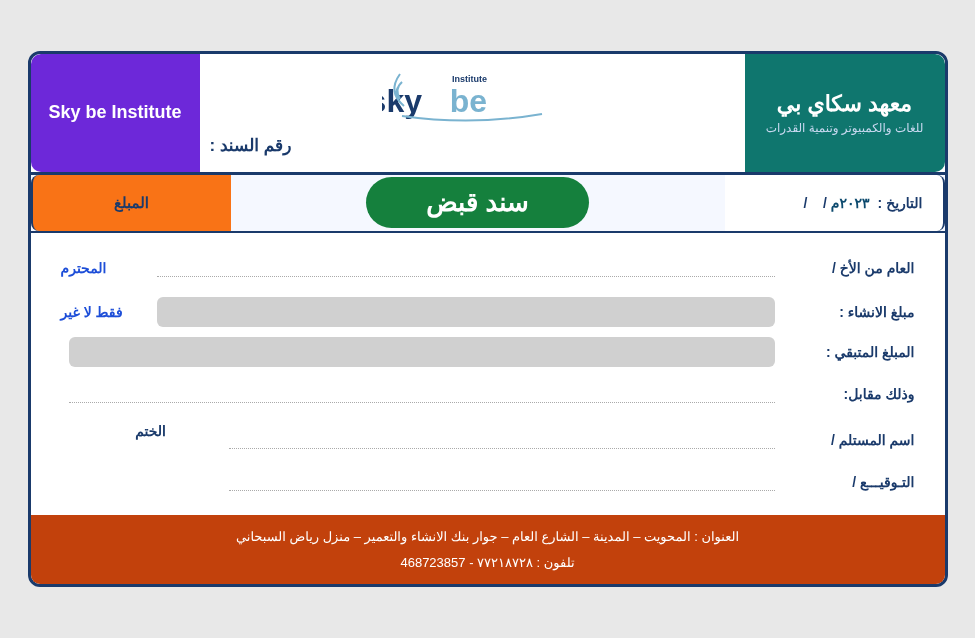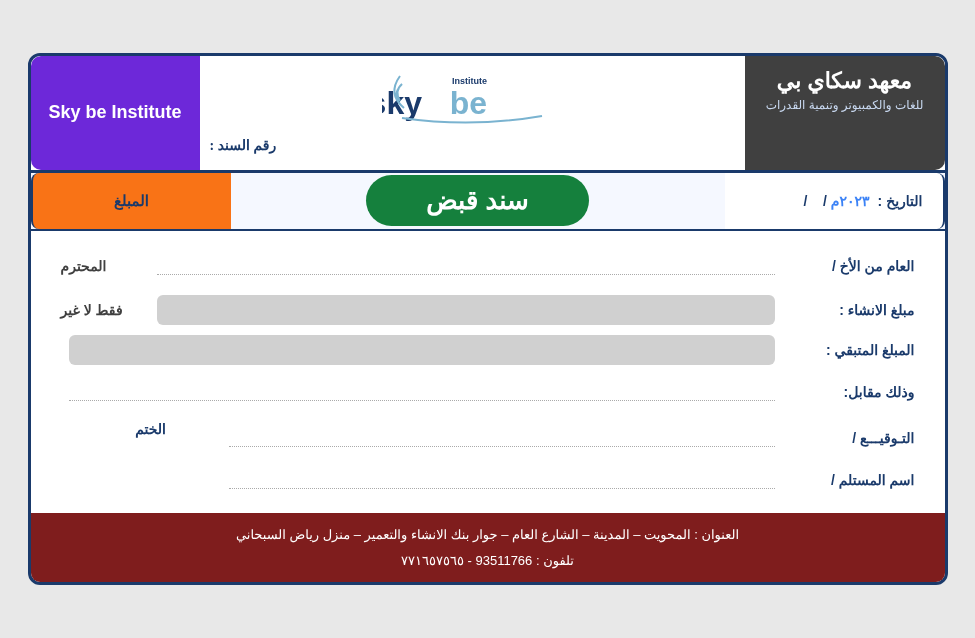--- a/index.html
+++ b/index.html
@@ -20,27 +20,27 @@
       direction: rtl;
     }
     
     .header {
       display: flex;
       align-items: stretch;
       border-bottom: 3px solid #1a3a6b;
       min-height: 110px;
     }
     .header-right {
-      background: #404040;
+      background: #0f766e;
       color: #fff;
       padding: 12px 18px;
       border-radius: 0 10px 10px 0;
       display: flex;
       flex-direction: column;
-      justify-content: flex-start;
+      justify-content: center;
       align-items: center;
       min-width: 200px;
       text-align: center;
     }
     .header-right .institute-ar {
       font-size: 22px;
       font-weight: bold;
       color: #fff;
       margin-bottom: 4px;
     }
@@ -73,22 +73,21 @@
       width: 100%;
       padding: 6px 20px 6px 0;
       font-size: 13px;
       color: #1a3a6b;
       font-weight: bold;
       gap: 60px;
     }
     .doc-number-label {
       font-weight: bold;
       color: #1a3a6b;
-      font-size: 14px;
-      font-family: Liberation Serif, serif;
+      font-size: 17px;
     }
     .header-left {
       background: #6d28d9;
       color: #fff;
       padding: 12px 18px;
       border-radius: 10px 0 0 10px;
       display: flex;
       align-items: center;
       justify-content: center;
       min-width: 160px;
@@ -113,21 +112,21 @@
       padding: 8px 20px;
       font-size: 14px;
       color: #1a3a6b;
       font-weight: bold;
       border-right: 2px solid #1a3a6b;
       min-width: 220px;
       background: #fff;
       border-radius: 0 8px 8px 0;
     }
     .title-date .date-label { margin-left: 8px; text-align: right; }
-    .title-date .date-value { color: #3b82f6; }
+    .title-date .date-value { color: #0c4a6e; }
     .title-center {
       flex: 1;
       display: flex;
       align-items: center;
       justify-content: center;
     }
     .title-badge {
       background: #15803d;
       color: #fff;
       font-size: 26px;
@@ -171,21 +170,21 @@
     }
     .form-dots {
       flex: 1;
       border-bottom: 1.5px dotted #aaa;
       height: 18px;
       margin: 0 8px;
     }
     .form-label-left {
       font-size: 14px;
       font-weight: bold;
-      color: #404040;
+      color: #1d4ed8;
       white-space: nowrap;
       margin-right: 8px;
       min-width: 80px;
       text-align: left;
     }
     .input-bar {
       flex: 1;
       height: 30px;
       background: #d0d0d0;
       border-radius: 6px;
@@ -199,21 +198,21 @@
     }
     .stamp-label {
       text-align: center;
       font-size: 14px;
       font-weight: bold;
       color: #1a3a6b;
       margin-bottom: 10px;
     }
     
     .footer {
-      background: #7f1d1d;
+      background: #c2410c;
       color: #fff;
       text-align: center;
       padding: 10px 20px;
       font-size: 13px;
       line-height: 1.8;
       direction: rtl;
     }
     .footer-address { margin-bottom: 3px; }
     .footer-phone { direction: ltr; display: inline-block; }
   </style>
@@ -294,35 +293,35 @@
 
     <div class="form-row">
       <span class="form-label">وذلك مقابل:</span>
       <div class="form-dots"></div>
     </div>
 
     <div style="display:flex; direction:rtl; justify-content:space-between; align-items:flex-start; margin-top:10px; margin-bottom:6px;">
 
       <div style="display:flex; flex-direction:column; flex:1; gap:8px; padding-right:0;">
         <div class="form-row" style="margin-bottom:0;">
-          <span class="form-label">التـوقيـــع /</span>
+          <span class="form-label">اسم المستلم /</span>
           <div class="form-dots"></div>
         </div>
         <div class="form-row" style="margin-bottom:0;">
-          <span class="form-label">اسم المستلم /</span>
+          <span class="form-label">التـوقيـــع /</span>
           <div class="form-dots"></div>
         </div>
       </div>
 
       <div style="min-width:160px; display:flex; flex-direction:column; align-items:center; padding-left:20px;">
         <div class="stamp-label">الختم</div>
       </div>
     </div>
   </div>
 
   <div class="footer">
     <div class="footer-address">العنوان : المحويت – المدينة – الشارع العام – جوار بنك الانشاء والتعمير – منزل رياض السبحاني</div>
     <div>
       <span>تلفون :</span>
-      <span class="footer-phone">٧٧١٦٥٧٥٦٥ - 93511766</span>
+      <span class="footer-phone">468723857 - ٧٧٢١٨٧٢٨</span>
     </div>
   </div>
 </div>
 
 </body></html>

